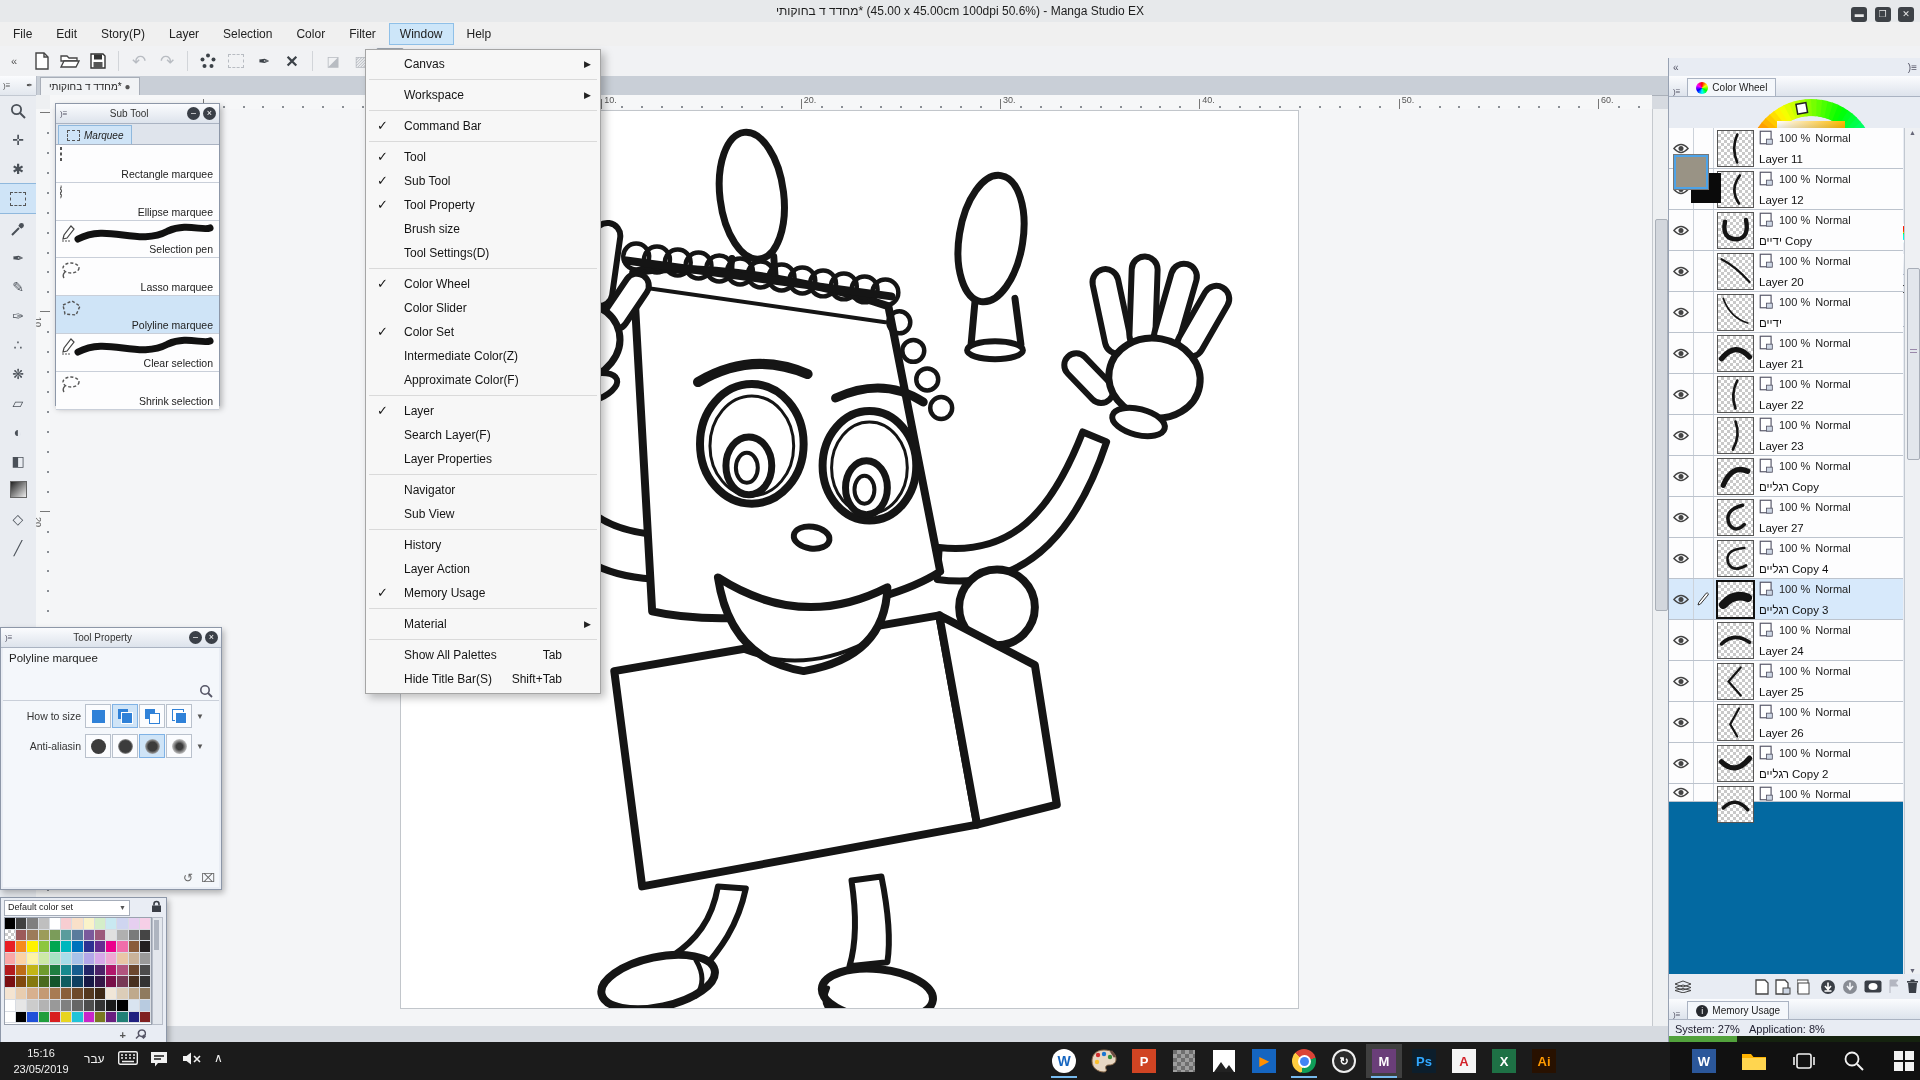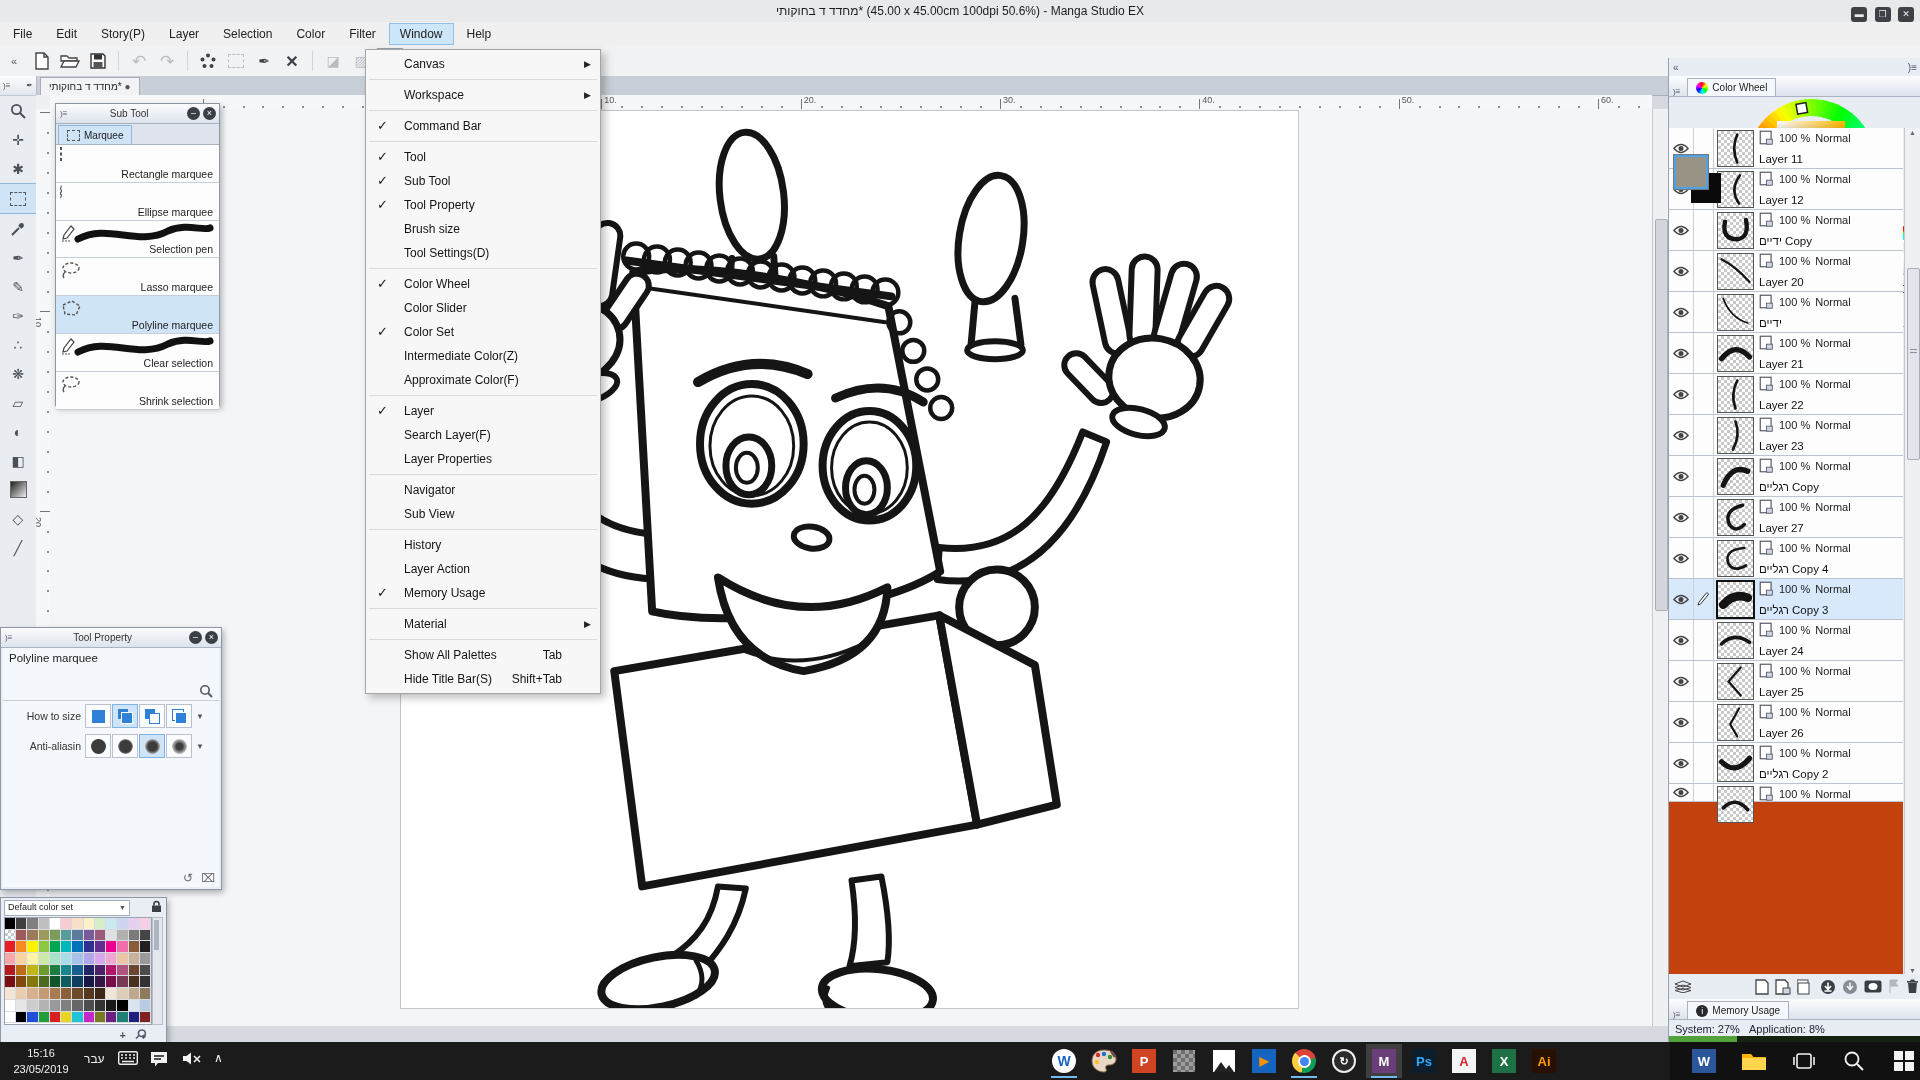--- a/index.html
+++ b/index.html
@@ -55,21 +55,21 @@
   #canvstat{position:absolute;left:120px;top:2px;font-size:10px;color:#444;display:flex;gap:8px;align-items:center;}
   
   .pal{position:absolute;background:#e9edf4;border:1px solid #8d97a8;box-shadow:2px 3px 6px rgba(0,0,0,.28);z-index:10;}
   .pal-hd{height:19px;background:linear-gradient(#fbfcfe,#dde3ec);border-bottom:1px solid #aab3c2;
           display:flex;align-items:center;font-size:10px;color:#333;}
   .pmenu{font-size:8px;color:#556;padding:0 4px;}
   .pal-title{flex:1;text-align:center;}
   .pal-btn{width:13px;height:13px;border-radius:50%;background:#3a3f47;color:#fff;font-size:9px;line-height:12px;text-align:center;margin-right:3px;}
   
   #subtool{left:55px;top:103px;width:163px;height:301px;}
-  #st-tabs{height:20px;background:#dfe4ec;border-bottom:1px solid #aab3c2;display:flex;align-items:flex-end;}
+  #st-tabs{height:20px;background:#dfe4ec;border-bottom:1px solid #aab3c2;display:flex;align-items:flex-end;font-style:italic;}
   #st-tab{height:18px;background:#cfe4f7;border:1px solid #8fb8dd;border-bottom:none;font-size:10px;
           display:flex;align-items:center;gap:4px;padding:0 8px;margin-left:2px;}
   .st-row{position:relative;height:36.8px;background:#fdfdfe;border-bottom:1px solid #c9cfd9;font-size:10.5px;}
   .st-row.sel{background:#cfe4f7;}
   .st-name{position:absolute;right:6px;bottom:2px;color:#222;}
   .st-ic{position:absolute;left:4px;top:3px;width:22px;height:18px;}
   .st-stroke{position:absolute;left:2px;top:2px;}
   
   #toolprop{left:0px;top:627px;width:220px;height:261px;}
   #tp-body{position:absolute;left:2px;right:2px;top:20px;bottom:2px;background:#f4f7fb;}
@@ -123,21 +123,21 @@
   #lp-ctl1{height:24px;display:flex;align-items:center;padding:2px 4px;gap:4px;}
   #lp-blend{width:128px;height:19px;background:#fff;border:1px solid #a6adb9;font-size:11px;line-height:18px;padding:0 5px;display:flex;justify-content:space-between;}
   #lp-opslider{position:relative;width:70px;height:13px;border:1px solid #a6adb9;}
   #lp-ophandle{position:absolute;right:6px;top:-2px;width:4px;height:16px;background:#565c66;}
   #lp-opval{font-size:11px;margin-left:2px;}
   .spin{display:flex;flex-direction:column;font-size:6px;color:#556;line-height:5px;}
   #lp-ctl2{height:23px;display:flex;align-items:center;padding:0 4px;gap:5px;border-bottom:1px solid #aab3c2;font-size:10px;color:#444;}
   .lp-ic{display:flex;align-items:center;justify-content:center;}
   .lp-combo{width:26px;height:17px;background:#fff;border:1px solid #a6adb9;font-size:7px;color:#555;display:flex;align-items:center;justify-content:flex-end;padding:0 2px;}
   .lp-combo.dis{background:#e4e8ee;color:#aab;}
-  #layerlist{position:absolute;left:0;top:70px;width:234px;bottom:67px;background:#c2410c;overflow:hidden;border-bottom:1px solid #aab3c2;}
+  #layerlist{position:absolute;left:0;top:70px;width:234px;bottom:67px;background:#0369a1;overflow:hidden;border-bottom:1px solid #aab3c2;}
   .lrow{position:relative;height:40px;border-bottom:1px solid #bcc3cd;background:#fdfdfe;}
   .lrow.sel{background:#d7e9fb;}
   .lrow .c1{position:absolute;left:0;top:0;width:24px;height:100%;border-right:1px solid #ccd2da;display:flex;align-items:center;justify-content:center;}
   .lrow .c2{position:absolute;left:24px;top:0;width:20px;height:100%;border-right:1px solid #ccd2da;display:flex;align-items:center;justify-content:center;}
   .lthumb{position:absolute;left:48px;top:2px;width:35px;height:35px;border:1px solid #555;}
   .lrow.sel .lthumb{border:2px solid #111;left:47px;top:1px;}
   .lmeta{position:absolute;left:90px;top:2px;font-size:11px;color:#222;display:flex;align-items:center;gap:5px;}
   .lname{position:absolute;left:90px;bottom:3px;font-size:11.5px;color:#111;}
   #lscroll{position:absolute;right:0px;top:70px;width:16px;bottom:67px;background:#eef0f3;border-left:1px solid #c2c8d0;font-size:7px;color:#667;}
   #lsthumb{position:absolute;left:2px;top:140px;width:11px;height:190px;background:#e2e6ec;border:1px solid #a8aeb8;border-radius:2px;}

